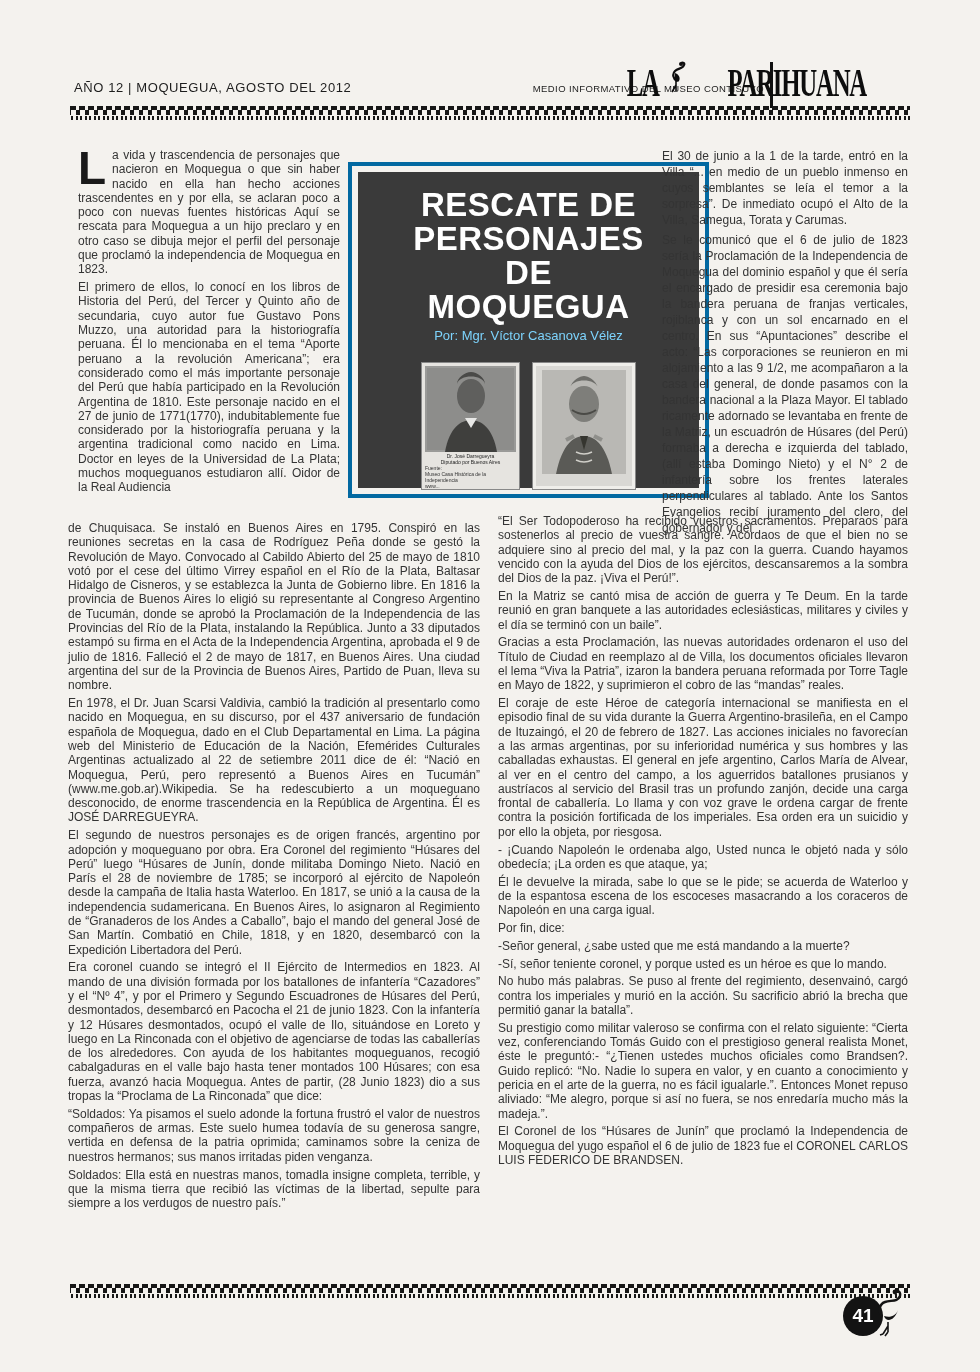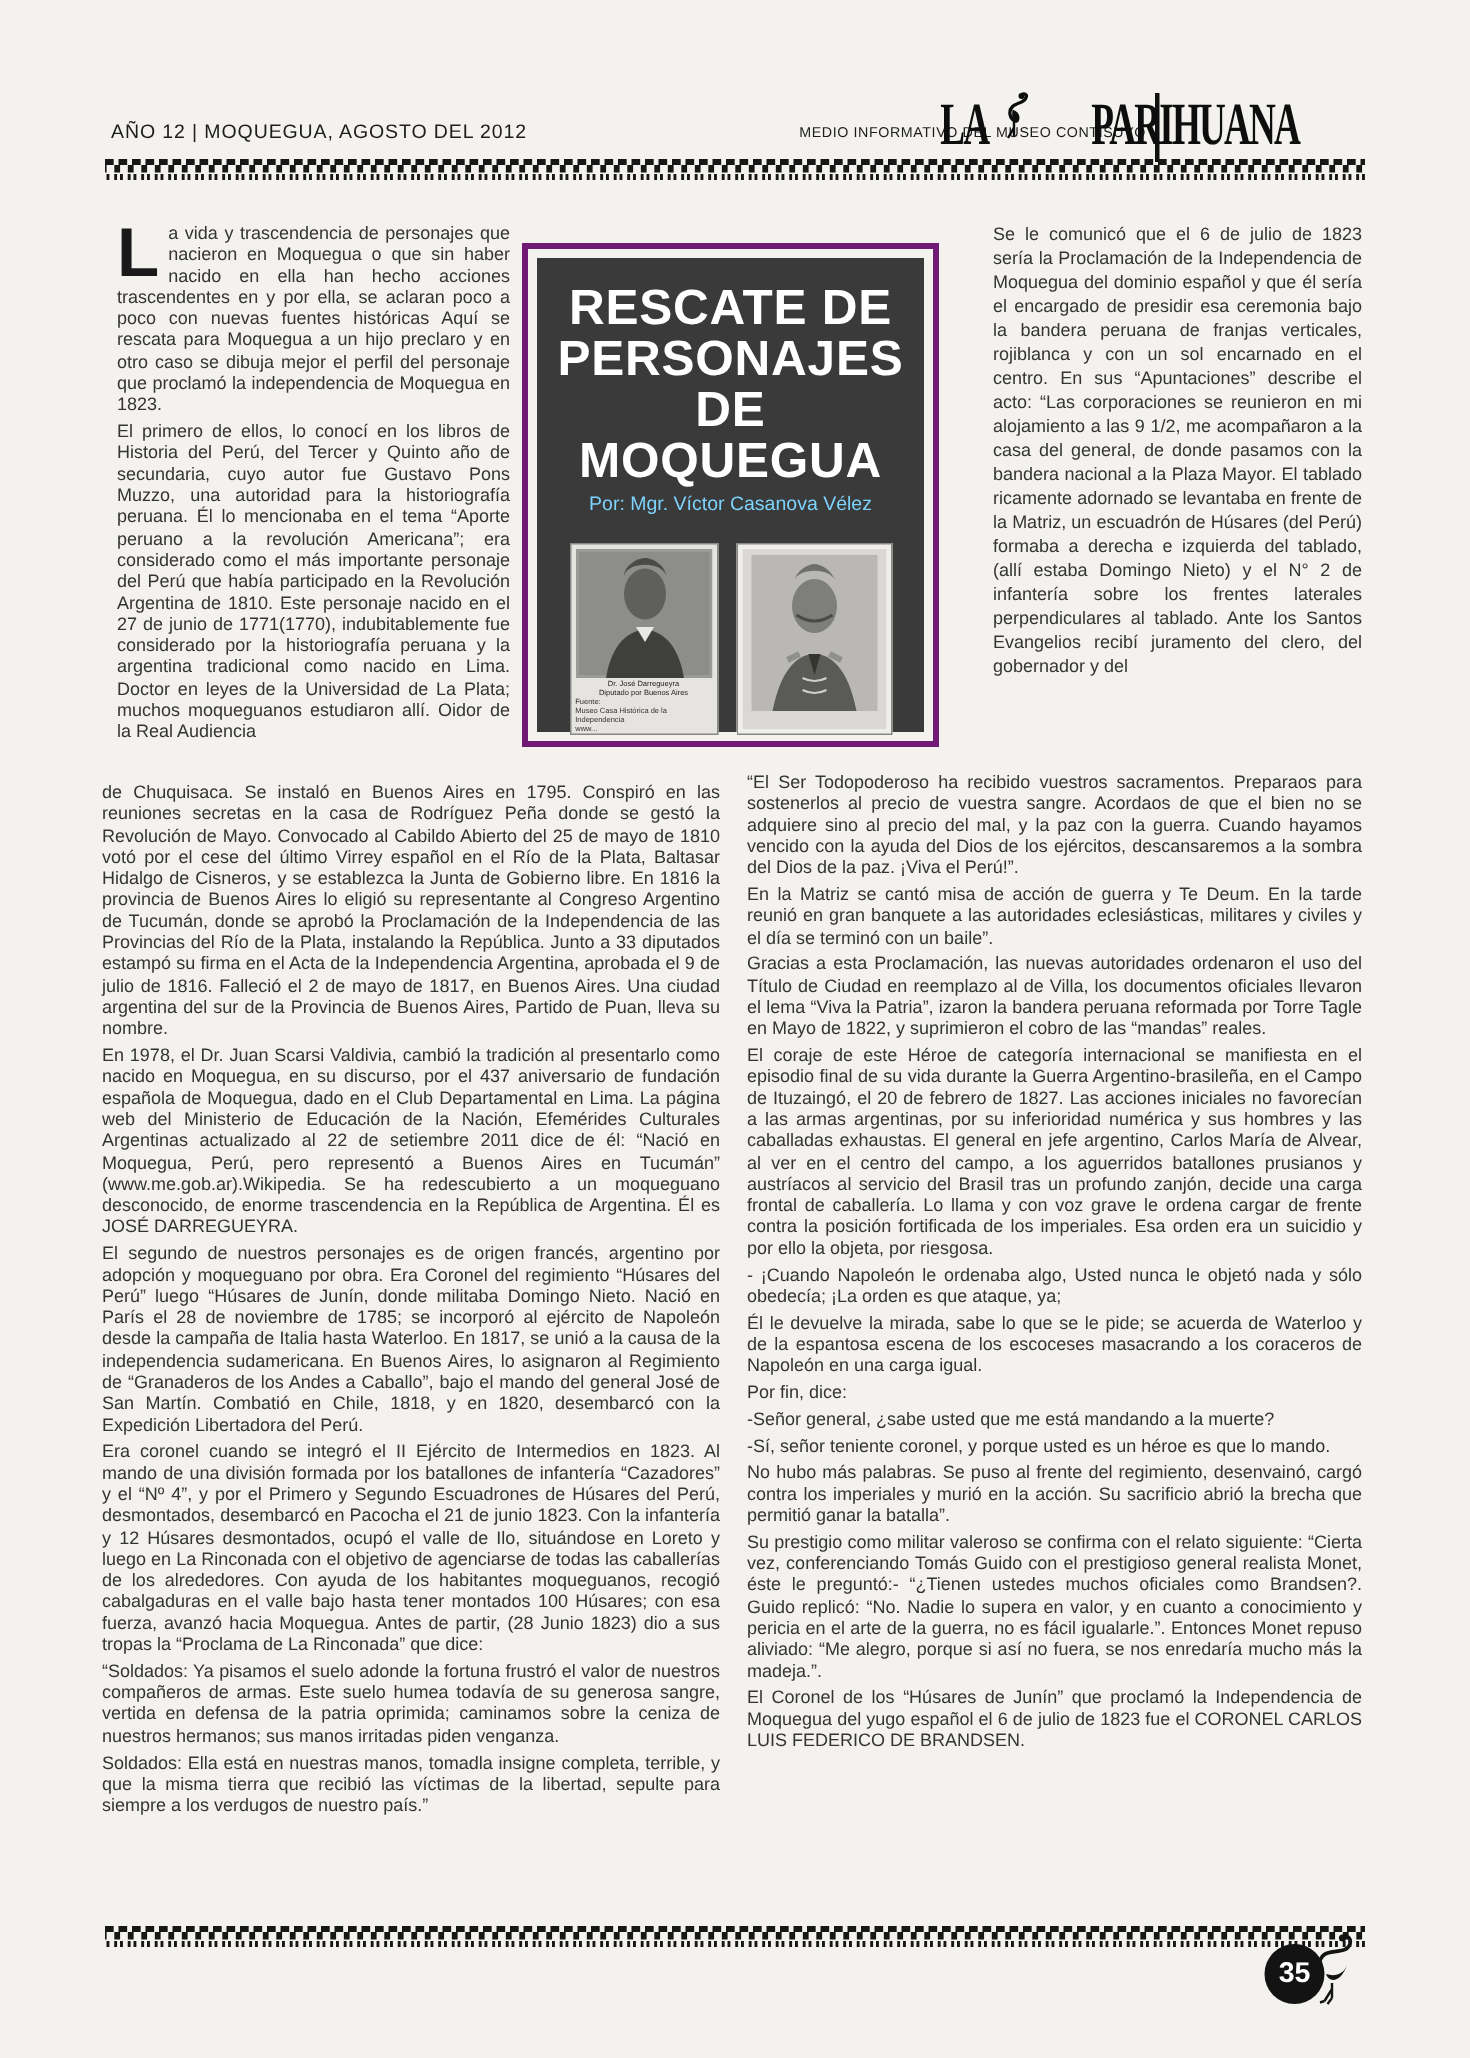--- a/index.html
+++ b/index.html
@@ -42,22 +42,22 @@
   .col-right-top{left:662px;top:148px;width:246px;line-height:16px;}
   .col-left-wide{left:68px;top:521px;width:412px;}
   .col-right-wide{left:498px;top:514px;width:410px;}
   .dropcap{
     float:left;font-size:46px;line-height:36px;font-weight:bold;color:#1a1a1a;
     padding:2px 6px 0 0;
   }
 
   
   .feature-box{
-    left:348px;top:162px;width:278px;height:336px;
-    background:#f4f2ee;border:4px solid #701a75;box-sizing:border-box;
+    left:348px;top:162px;width:361px;height:336px;
+    background:#f4f2ee;border:4px solid #0369a1;box-sizing:border-box;
   }
   .feature-inner{
     position:absolute;left:6px;top:6px;right:6px;bottom:6px;
     background:#3a3a3a;text-align:center;
   }
   .feature-title{margin-top:16px;color:#ffffff;font-weight:bold;font-size:33px;line-height:34px;letter-spacing:.5px;}
   .feature-byline{margin-top:4px;color:#7dd3fc;font-size:13px;}
   .portraits{position:absolute;left:0;right:0;top:190px;display:flex;justify-content:center;gap:12px;}
   .portrait{background:#e6e4e0;box-shadow:0 0 0 1px #888 inset;padding:4px;box-sizing:border-box;}
   .portrait.p1{width:99px;height:128px;}
@@ -135,20 +135,21 @@
 </div>
 
 <div class="abs col col-left-top">
   <p>
     <span class="dropcap">L</span><span>a vida y trascendencia de personajes que nacieron en Moquegua o que sin haber nacido en ella han hecho acciones trascendentes en y por ella, se aclaran poco a poco con nuevas fuentes históricas Aquí se rescata para Moquegua a un hijo preclaro y en otro caso se dibuja mejor el perfil del personaje que proclamó la independencia de Moquegua en 1823.</span>
   </p>
   <span><p>El primero de ellos, lo conocí en los libros de Historia del Perú, del Tercer y Quinto año de secundaria, cuyo autor fue Gustavo Pons Muzzo, una autoridad para la historiografía peruana. Él lo mencionaba en el tema “Aporte peruano a la revolución Americana”; era considerado como el más importante personaje del Perú que había participado en la Revolución Argentina de 1810. Este personaje nacido en el 27 de junio de 1771(1770), indubitablemente fue considerado por la historiografía peruana y la argentina tradicional como nacido en Lima. Doctor en leyes de la Universidad de La Plata; muchos moqueguanos estudiaron allí. Oidor de la Real Audiencia</p></span>
 </div>
 
 <div class="abs col col-right-top">
+    <p>El 30 de junio a la 1 de la tarde, entró en la Villa “... en medio de un pueblo inmenso en cuyos semblantes se leía el temor a la sorpresa”. De inmediato ocupó el Alto de la Villa, Samegua, Torata y Carumas.</p>
     <p>Se le comunicó que el 6 de julio de 1823 sería la Proclamación de la Independencia de Moquegua del dominio español y que él sería el encargado de presidir esa ceremonia bajo la bandera peruana de franjas verticales, rojiblanca y con un sol encarnado en el centro. En sus “Apuntaciones” describe el acto: “Las corporaciones se reunieron en mi alojamiento a las 9 1/2, me acompañaron a la casa del general, de donde pasamos con la bandera nacional a la Plaza Mayor. El tablado ricamente adornado se levantaba en frente de la Matriz, un escuadrón de Húsares (del Perú) formaba a derecha e izquierda del tablado, (allí estaba Domingo Nieto) y el N° 2 de infantería sobre los frentes laterales perpendiculares al tablado. Ante los Santos Evangelios recibí juramento del clero, del gobernador y del</p>
   </div>
 
 <div class="abs col col-left-wide">
     <p>de Chuquisaca. Se instaló en Buenos Aires en 1795. Conspiró en las reuniones secretas en la casa de Rodríguez Peña donde se gestó la Revolución de Mayo. Convocado al Cabildo Abierto del 25 de mayo de 1810 votó por el cese del último Virrey español en el Río de la Plata, Baltasar Hidalgo de Cisneros, y se establezca la Junta de Gobierno libre. En 1816 la provincia de Buenos Aires lo eligió su representante al Congreso Argentino de Tucumán, donde se aprobó la Proclamación de la Independencia de las Provincias del Río de la Plata, instalando la República. Junto a 33 diputados estampó su firma en el Acta de la Independencia Argentina, aprobada el 9 de julio de 1816. Falleció el 2 de mayo de 1817, en Buenos Aires. Una ciudad argentina del sur de la Provincia de Buenos Aires, Partido de Puan, lleva su nombre.</p>
     <p>En 1978, el Dr. Juan Scarsi Valdivia, cambió la tradición al presentarlo como nacido en Moquegua, en su discurso, por el 437 aniversario de fundación española de Moquegua, dado en el Club Departamental en Lima. La página web del Ministerio de Educación de la Nación, Efemérides Culturales Argentinas actualizado al 22 de setiembre 2011 dice de él: “Nació en Moquegua, Perú, pero representó a Buenos Aires en Tucumán” (www.me.gob.ar).Wikipedia. Se ha redescubierto a un moqueguano desconocido, de enorme trascendencia en la República de Argentina. Él es JOSÉ DARREGUEYRA.</p>
     <p>El segundo de nuestros personajes es de origen francés, argentino por adopción y moqueguano por obra. Era Coronel del regimiento “Húsares del Perú” luego “Húsares de Junín, donde militaba Domingo Nieto. Nació en París el 28 de noviembre de 1785; se incorporó al ejército de Napoleón desde la campaña de Italia hasta Waterloo. En 1817, se unió a la causa de la independencia sudamericana. En Buenos Aires, lo asignaron al Regimiento de “Granaderos de los Andes a Caballo”, bajo el mando del general José de San Martín. Combatió en Chile, 1818, y en 1820, desembarcó con la Expedición Libertadora del Perú.</p>
     <p>Era coronel cuando se integró el II Ejército de Intermedios en 1823. Al mando de una división formada por los batallones de infantería “Cazadores” y el “Nº 4”, y por el Primero y Segundo Escuadrones de Húsares del Perú, desmontados, desembarcó en Pacocha el 21 de junio 1823. Con la infantería y 12 Húsares desmontados, ocupó el valle de Ilo, situándose en Loreto y luego en La Rinconada con el objetivo de agenciarse de todas las caballerías de los alrededores. Con ayuda de los habitantes moqueguanos, recogió cabalgaduras en el valle bajo hasta tener montados 100 Húsares; con esa fuerza, avanzó hacia Moquegua. Antes de partir, (28 Junio 1823) dio a sus tropas la “Proclama de La Rinconada” que dice:</p>
     <p>“Soldados: Ya pisamos el suelo adonde la fortuna frustró el valor de nuestros compañeros de armas. Este suelo humea todavía de su generosa sangre, vertida en defensa de la patria oprimida; caminamos sobre la ceniza de nuestros hermanos; sus manos irritadas piden venganza.</p>
     <p>Soldados: Ella está en nuestras manos, tomadla insigne completa, terrible, y que la misma tierra que recibió las víctimas de la libertad, sepulte para siempre a los verdugos de nuestro país.”</p>
@@ -164,20 +165,20 @@
     <p>Por fin, dice:</p>
     <p>-Señor general, ¿sabe usted que me está mandando a la muerte?</p>
     <p>-Sí, señor teniente coronel, y porque usted es un héroe es que lo mando.</p>
     <p>No hubo más palabras. Se puso al frente del regimiento, desenvainó, cargó contra los imperiales y murió en la acción. Su sacrificio abrió la brecha que permitió ganar la batalla”.</p>
     <p>Su prestigio como militar valeroso se confirma con el relato siguiente: “Cierta vez, conferenciando Tomás Guido con el prestigioso general realista Monet, éste le preguntó:- “¿Tienen ustedes muchos oficiales como Brandsen?. Guido replicó: “No. Nadie lo supera en valor, y en cuanto a conocimiento y pericia en el arte de la guerra, no es fácil igualarle.”. Entonces Monet repuso aliviado: “Me alegro, porque si así no fuera, se nos enredaría mucho más la madeja.”.</p>
     <p>El Coronel de los “Húsares de Junín” que proclamó la Independencia de Moquegua del yugo español el 6 de julio de 1823 fue el CORONEL CARLOS LUIS FEDERICO DE BRANDSEN.</p>
   </div>
 
 <div class="abs strip bottom"></div>
 <div class="abs page-badge">
-  <span>35</span>
+  <span>41</span>
 </div>
 <svg class="abs footer-bird" viewBox="0 0 40 52">
   <path d="M10 28 C6 24 7 16 13 14 C19 12 26 14 28 8 C29 4 26 2 23 3" fill="none" stroke="#141414" stroke-width="2.4"></path>
   <circle cx="23" cy="4" r="2.4" fill="#141414"></circle>
   <path d="M12 28 C18 30 24 28 26 22 C22 34 14 34 12 28 Z" fill="#141414"></path>
   <path d="M16 34 L16 44 M16 38 L11 46 M16 44 L13 48 M11 46 L8 47" stroke="#141414" stroke-width="1.6" fill="none"></path>
 </svg>
 
 </body></html>

